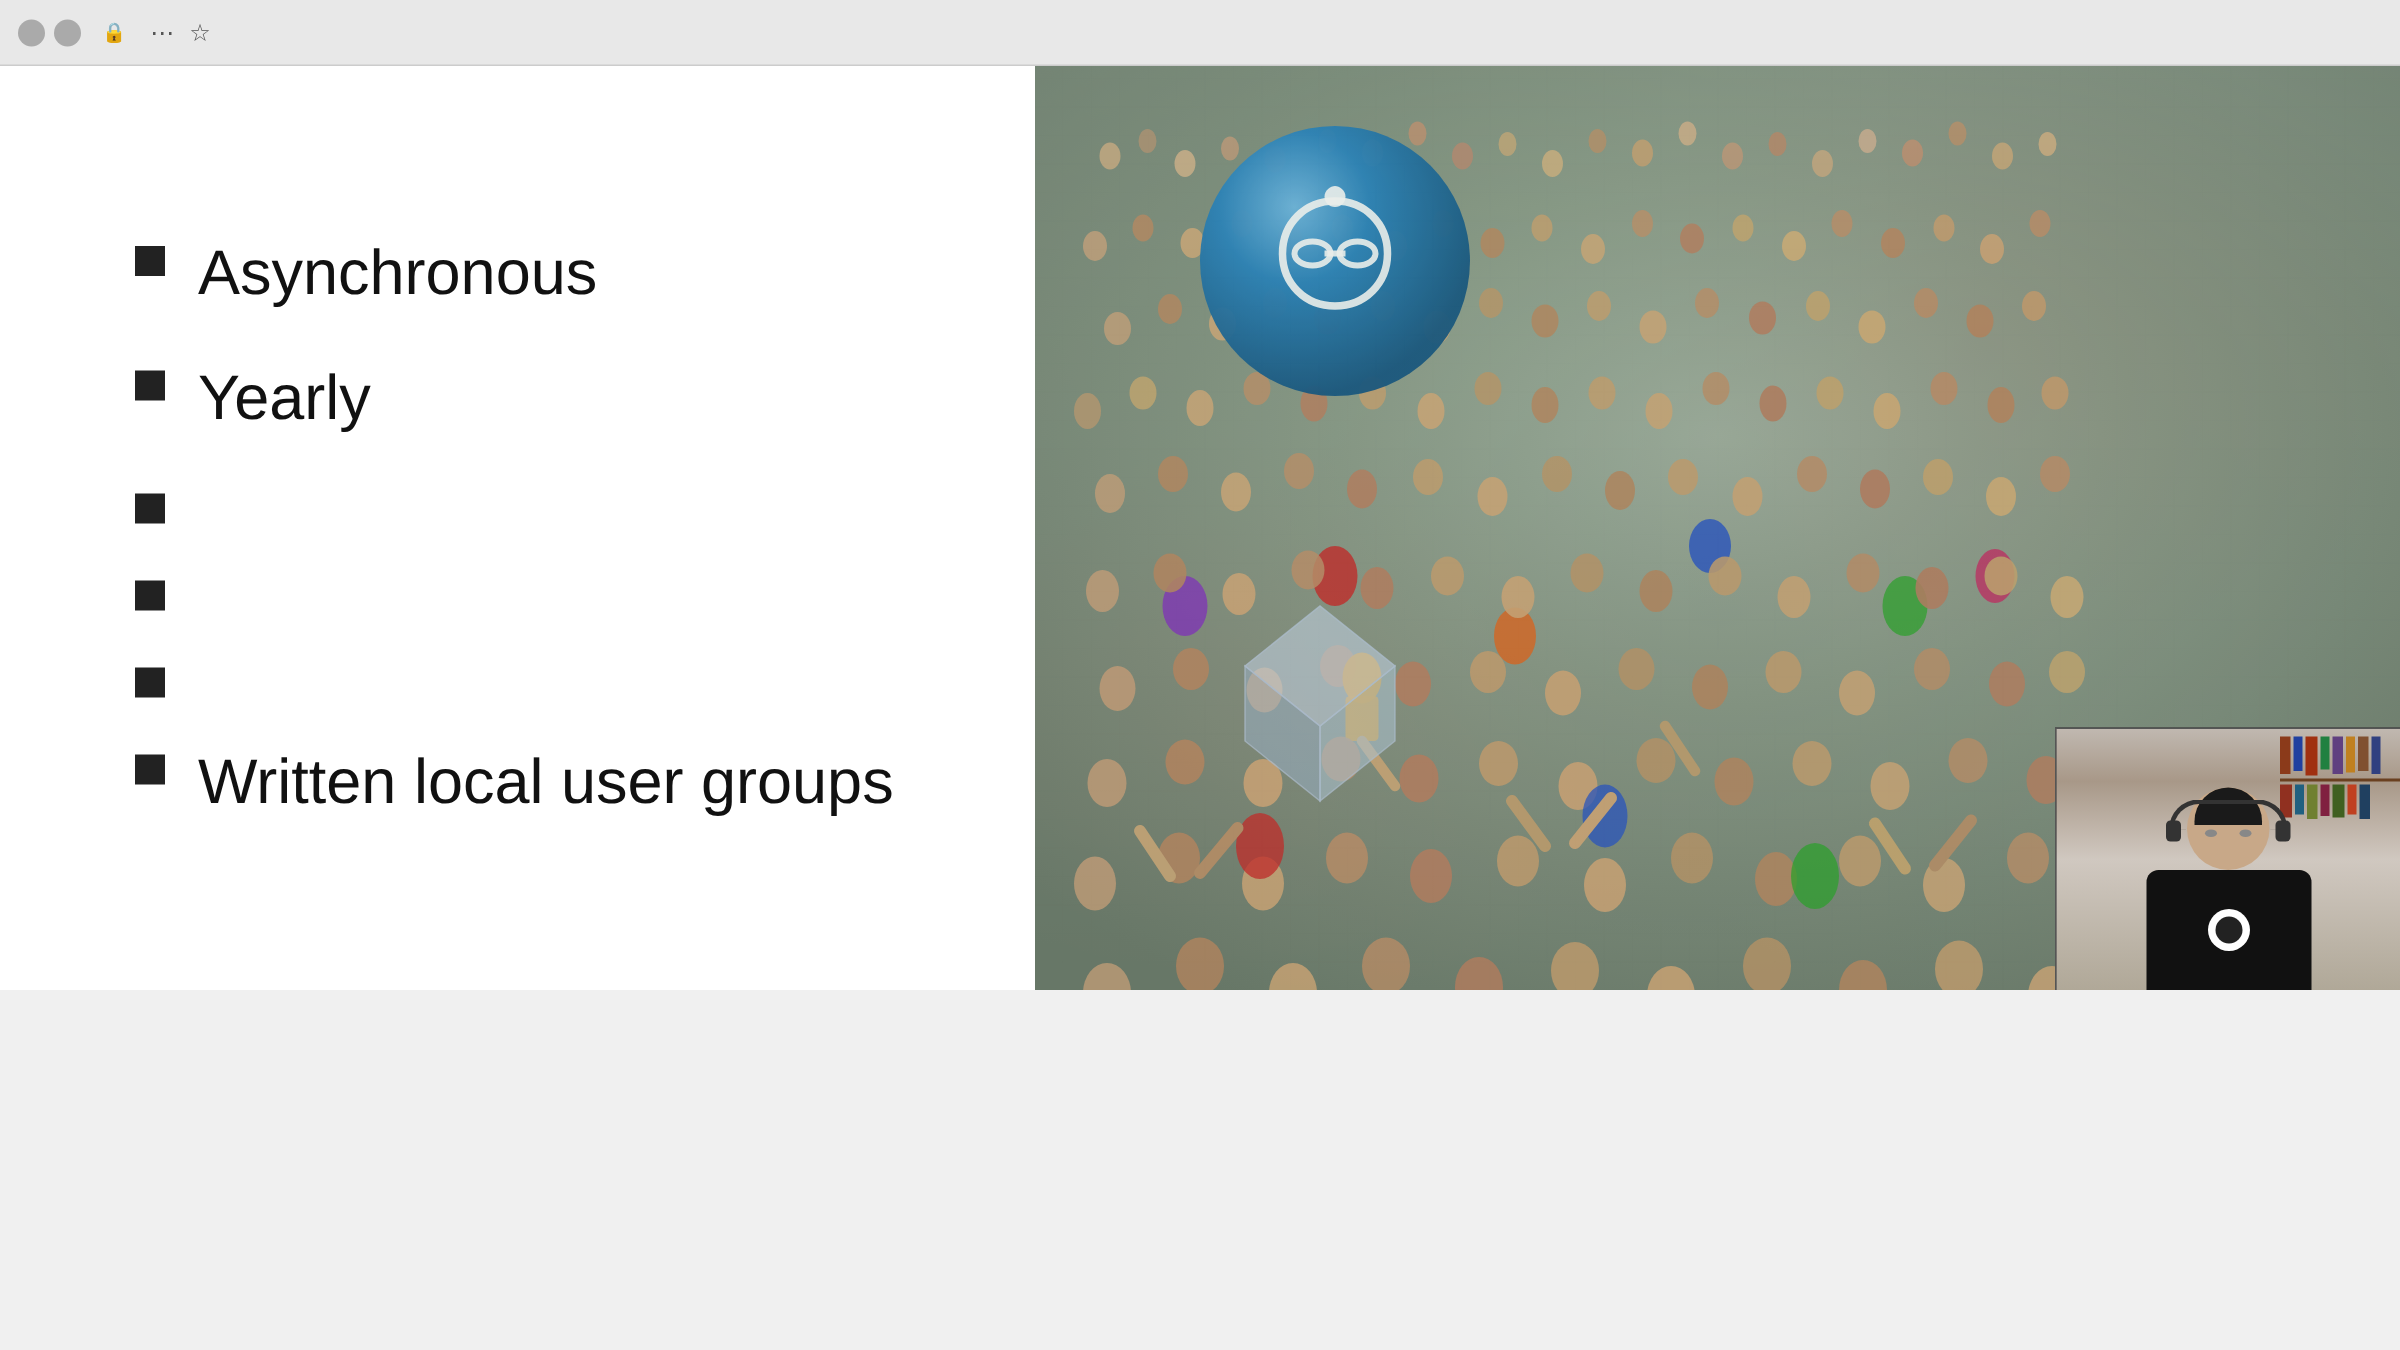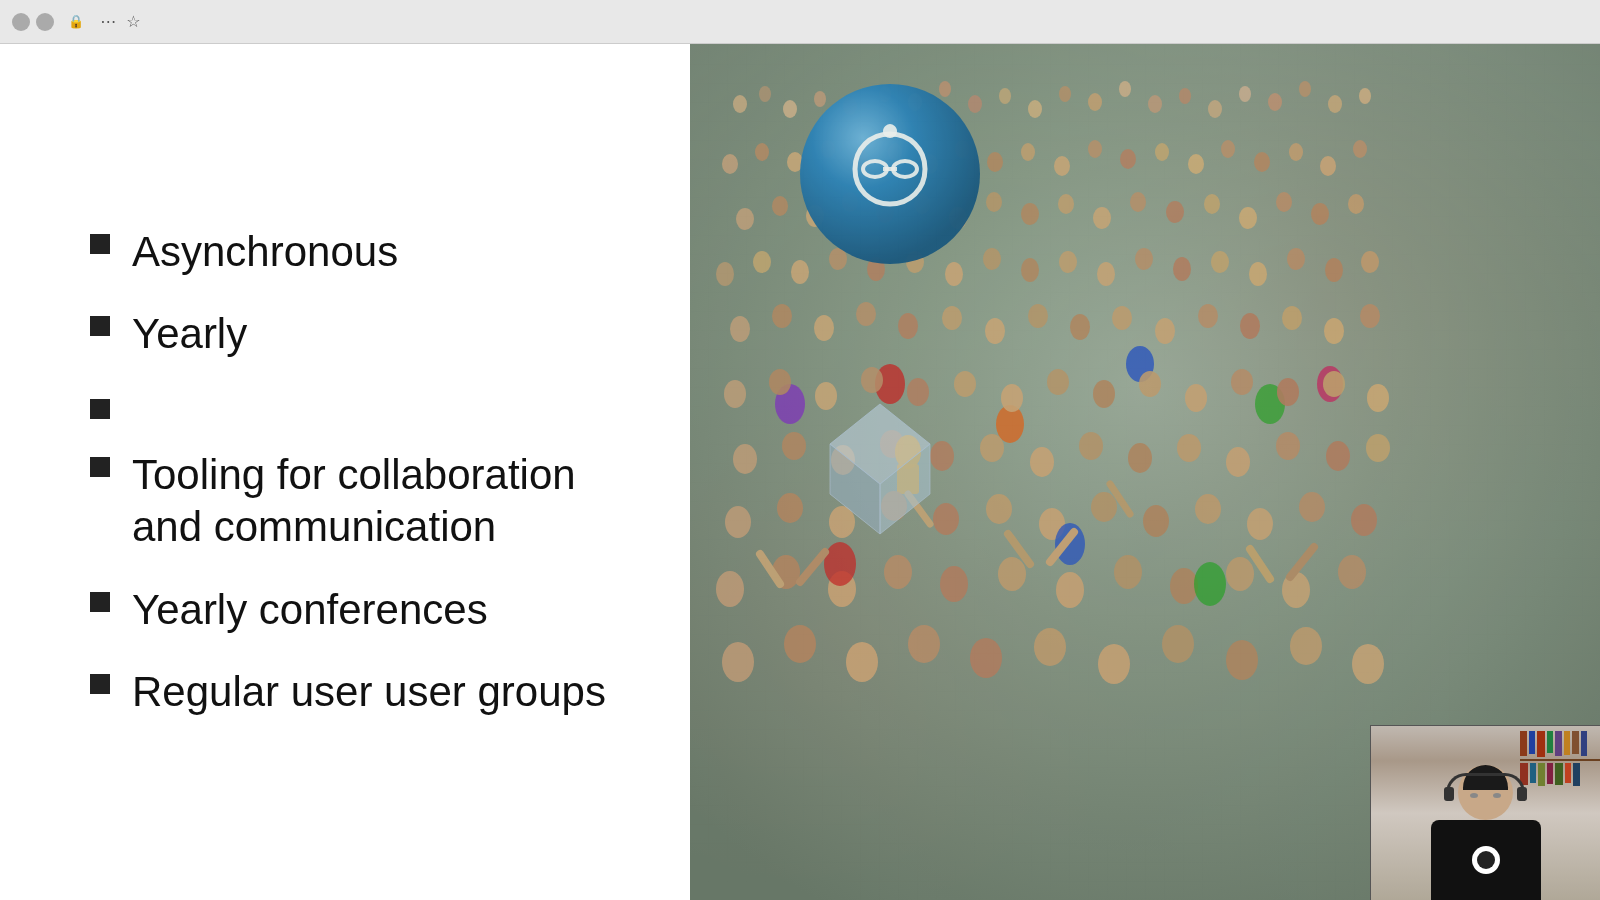--- a/index.html
+++ b/index.html
@@ -63,21 +63,21 @@
       display: flex;
       gap: 10px;
       margin-left: 8px;
       font-size: 16px;
       color: #555;
     }
 
     
     .slide-container {
       width: 1600px;
-      height: 856px;
+      height: 616px;
       background: white;
       display: flex;
       align-items: stretch;
       position: relative;
     }
 
     
     .slide-left {
       width: 690px;
       padding: 60px 60px 60px 90px;
@@ -293,31 +293,29 @@
         <div class="bullet-square"></div>
         <span class="bullet-text">Yearly</span>
       </li>
 
       <li class="bullet-item">
         <div class="bullet-square"></div>
       </li>
 
       <li class="bullet-item">
         <div class="bullet-square"></div>
-        <span class="bullet-text">Tooling for collaboration<br>and communication</span>
       </li>
 
       <li class="bullet-item">
         <div class="bullet-square"></div>
-        <span class="bullet-text">Yearly conferences</span>
       </li>
 
       <li class="bullet-item">
         <div class="bullet-square"></div>
-        <span class="bullet-text">Regular user user groups</span>
+        <span class="bullet-text">Written local user groups</span>
       </li>
 
     </ul>
   </div>
 
   <div class="slide-right">
     <div class="crowd-image">
       <div class="crowd-bg">
 
         <div class="crowd-overlay"></div>

